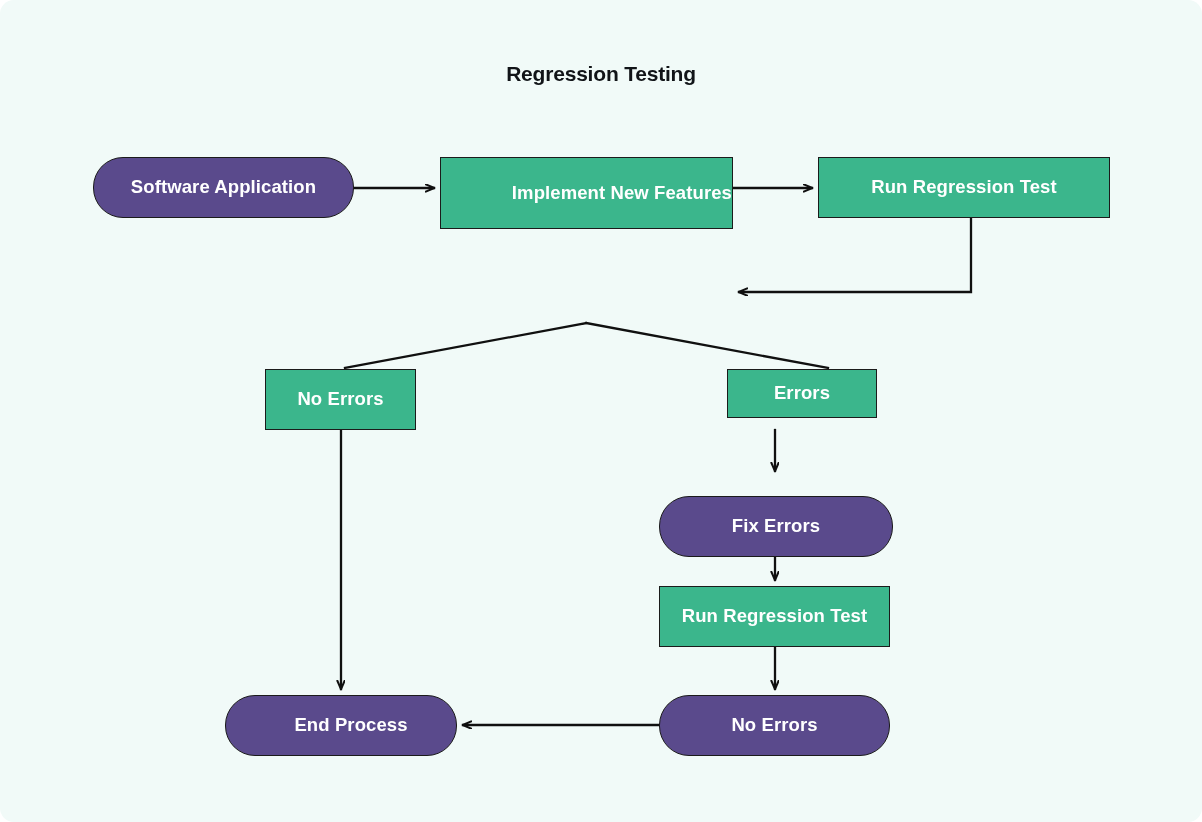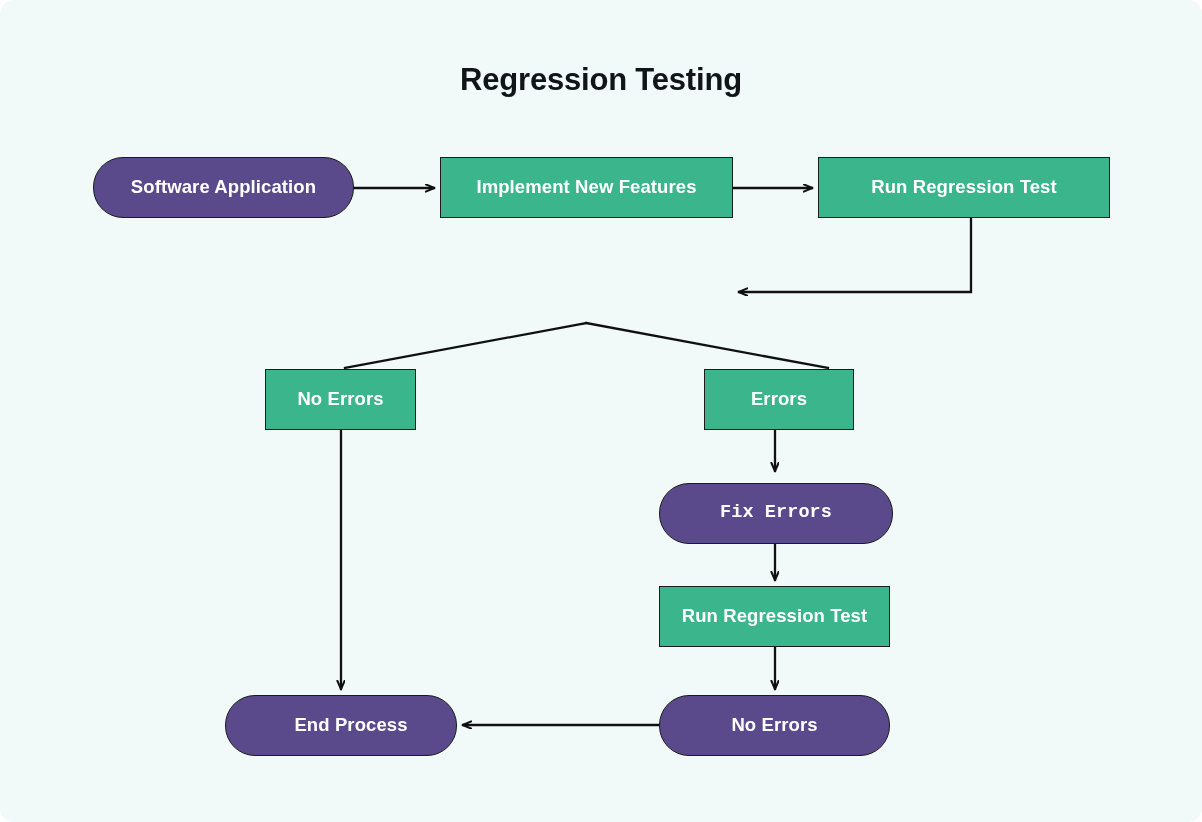--- a/index.html
+++ b/index.html
@@ -21,21 +21,21 @@
     background: #f1faf8;
     border-radius: 14px;
     overflow: hidden;
   }
   #diagram-title {
     position: absolute;
     left: 0;
     top: 62px;
     width: 1202px;
     text-align: center;
-    font-size: 31px;
+    font-size: 21px;
     font-weight: bold;
     color: #111418;
     letter-spacing: -0.2px;
   }
   .node {
     position: absolute;
     box-sizing: border-box;
     border: 1px solid #1b1b1b;
     display: flex;
     align-items: center;
@@ -95,38 +95,38 @@
       <path d="M659,725 L463,725" marker-end="url(#arrowhead)"></path>
 
       <path d="M341,430 L341,689" marker-end="url(#arrowhead)"></path>
     </g>
   </svg>
 
   <div class="node purple" style="left:93px; top:157px; width:261px; height:61px;">
     <span>Software Application</span>
   </div>
 
-  <div class="node green" style="left:440px; top:157px; width:293px; height:61px;">
+  <div class="node green" style="left:440px; top:157px; width:293px; height:72px;justify-content:flex-end;">
     <span>Implement New Features</span>
   </div>
 
   <div class="node green" style="left:818px; top:157px; width:292px; height:61px;">
     <span>Run Regression Test</span>
   </div>
 
 
   <div class="node green" style="left:265px; top:369px; width:151px; height:61px;">
     <span>No Errors</span>
   </div>
 
-  <div class="node green" style="left:704px; top:369px; width:150px; height:61px;">
+  <div class="node green" style="left:727px; top:369px; width:150px; height:49px;">
     <span>Errors</span>
   </div>
 
-  <div class="node purple" style="left:659px; top:483px; width:234px; height:61px;font-family:Liberation Mono, monospace;">
+  <div class="node purple" style="left:659px; top:496px; width:234px; height:61px;">
     <span>Fix Errors</span>
   </div>
 
   <div class="node green" style="left:659px; top:586px; width:231px; height:61px;">
     <span>Run Regression Test</span>
   </div>
 
   <div class="node purple" style="left:659px; top:695px; width:231px; height:61px;">
     <span>No Errors</span>
   </div>

